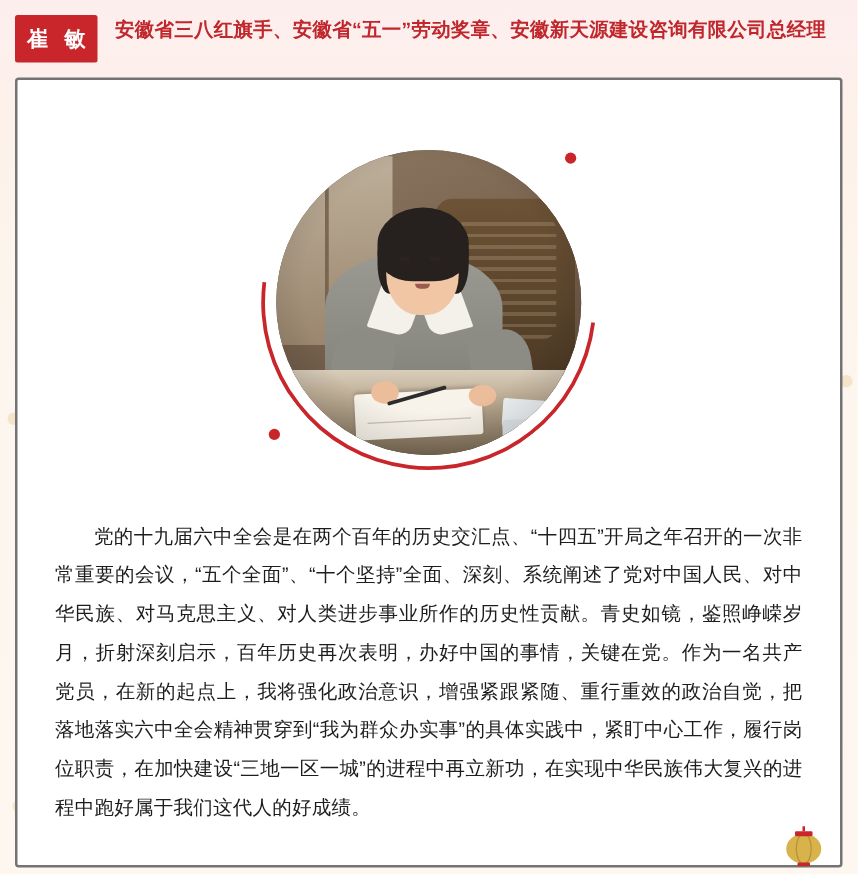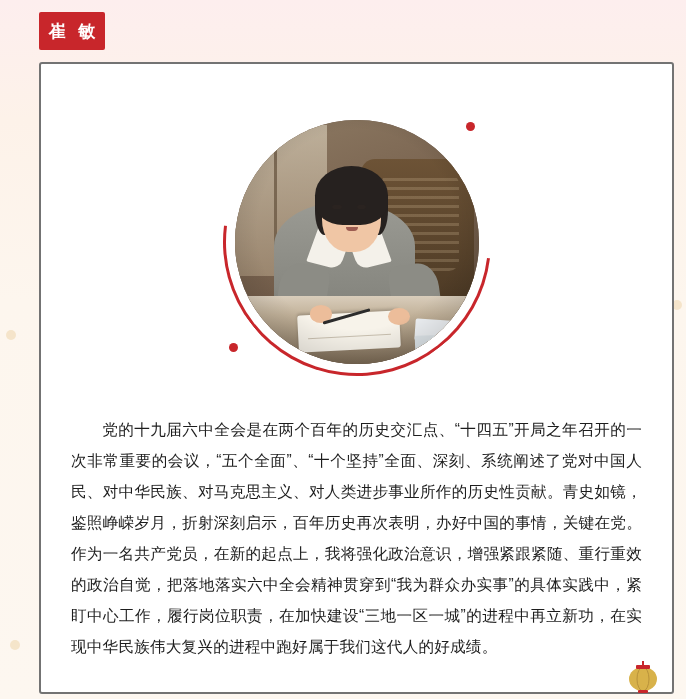--- a/index.html
+++ b/index.html
@@ -19,21 +19,20 @@
   .page-bg {
     position: absolute;
     inset: 0;
     background:
       linear-gradient(180deg, #fdeeee 0px, #fdf2e9 120px, #fdf6ee 300px, #fdf7f0 100%);
     z-index: 0;
   }
   .content-wrap {
     position: relative;
     z-index: 2;
-    padding-left: 27px;
   }
 
   
   .header {
     display: flex;
     align-items: flex-start;
     padding: 10px 14px 6px 12px;
   }
   .name-badge {
     flex: 0 0 auto;
@@ -327,20 +326,21 @@
 <div class="page-bg"></div>
 
 <div class="corner-fleck" style="left:6px; top:330px;"></div>
 <div class="corner-fleck" style="left:672px; top:300px;"></div>
 <div class="corner-fleck" style="left:10px; top:640px;"></div>
 
 <div class="content-wrap">
 
   <div class="header">
     <div class="name-badge">崔 敏</div>
+    <div class="header-title">安徽省三八红旗手、安徽省“五一”劳动奖章、安徽新天源建设咨询有限公司总经理</div>
   </div>
 
   <div class="card">
 
     <div class="portrait-area">
       <div class="portrait-ring">
         <div class="arc"></div>
         <div class="dot d1"></div>
         <div class="dot d2"></div>
 

